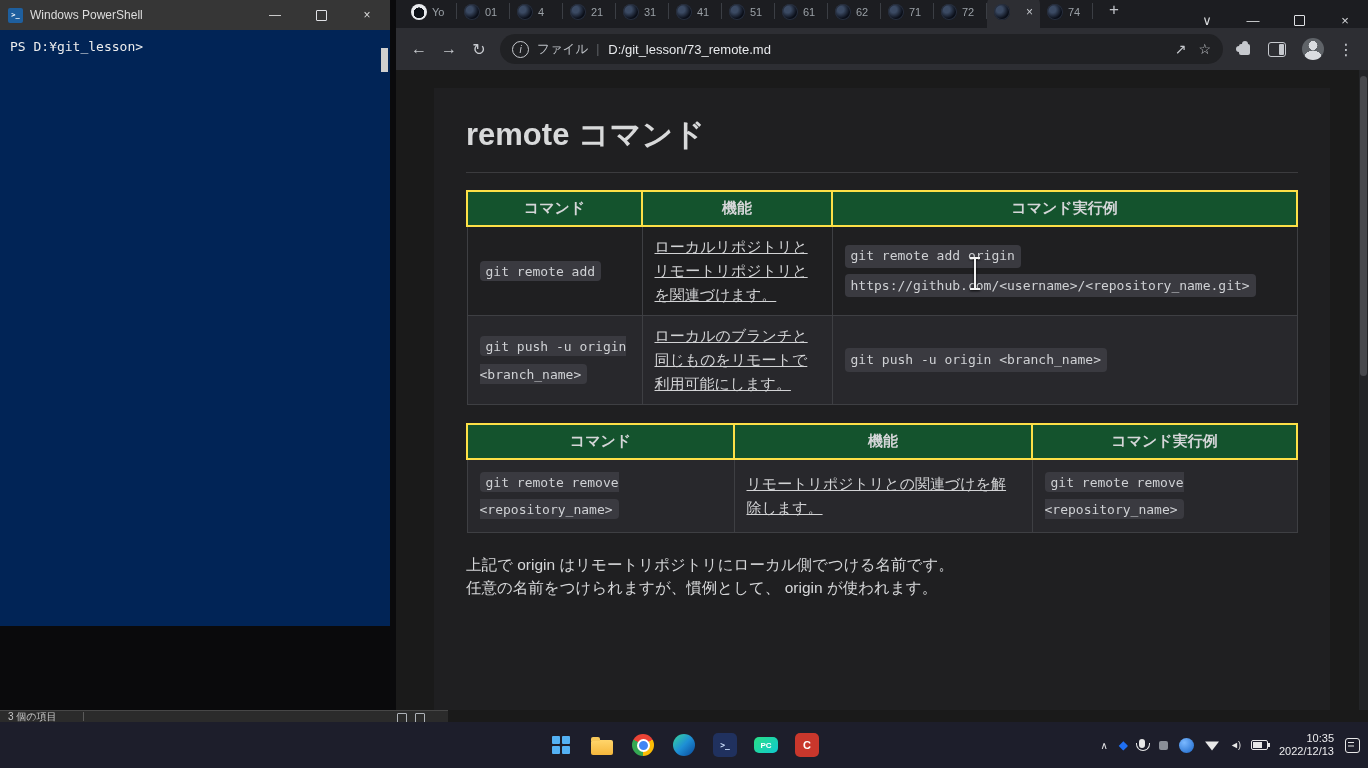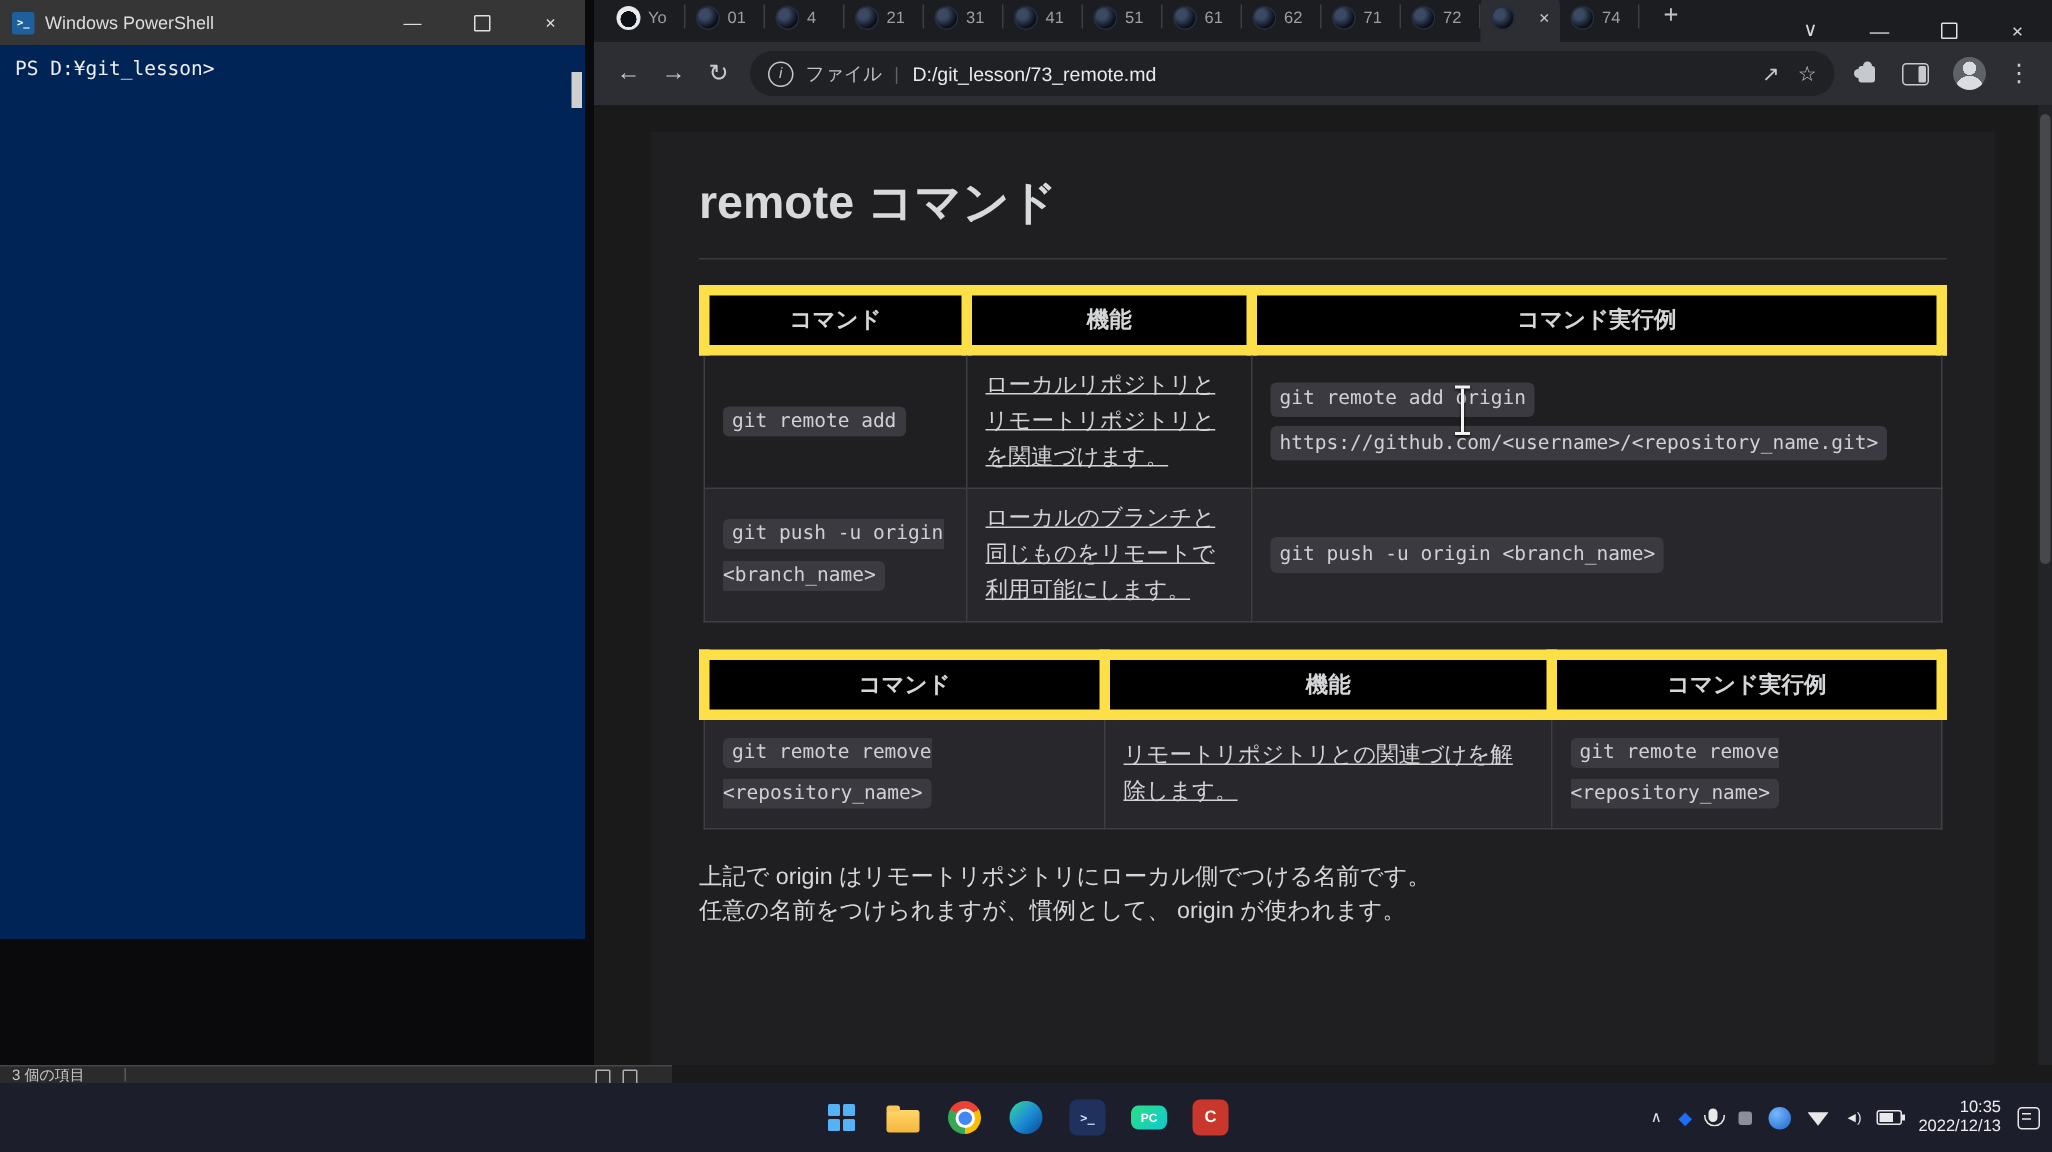--- a/index.html
+++ b/index.html
@@ -67,21 +67,21 @@
   .kebab{font-size:16px;color:#c6c9ce;margin:0 6px;}
 
   .content{position:relative;height:640px;background:#1a1a1a;overflow:hidden;}
   .page-scrollbar{position:absolute;right:0;top:0;width:9px;height:100%;background:#232427;}
   .page-thumb{position:absolute;top:6px;left:1px;width:7px;height:300px;background:#47484c;border-radius:4px;}
 
   .md{margin:18px auto 0;width:832px;background:#1f1f21;padding:26px 32px 60px;min-height:640px;box-sizing:content-box;}
   .md h1{font-size:31px;color:#d8d9da;margin:0 0 16px;font-weight:700;}
   .md hr{border:none;border-top:1px solid #3b3b3e;margin:0 0 17px;}
   table{border-collapse:collapse;width:100%;table-layout:fixed;font-size:15px;color:#d2d3d5;margin-bottom:18px;}
-  th{border:7px solid #fde047;background:#000000;padding:7px 8px;font-weight:700;color:#d5d6d8;text-align:center;}
+  th{border:2px solid #fde047;background:#14532d;padding:7px 8px;font-weight:700;color:#d5d6d8;text-align:center;}
   td{border:1px solid #3e3f43;padding:8px 12px;vertical-align:middle;}
   .row-light td{background:#28282c;}
   .desc{line-height:24px;text-decoration:underline;}
   .pill{font:13px "DejaVu Sans Mono","Liberation Mono",monospace;background:#3a3a40;color:#cfd1d4;
         padding:2.5px 6px;border-radius:4px;line-height:2.15;}
   .pill.block{display:inline-block;margin:3px 0;line-height:1.4;}
   .para{font-size:15.5px;line-height:23px;color:#d6d7d9;margin-top:20px;}
   .para.second{margin-top:22px;}
 
   

